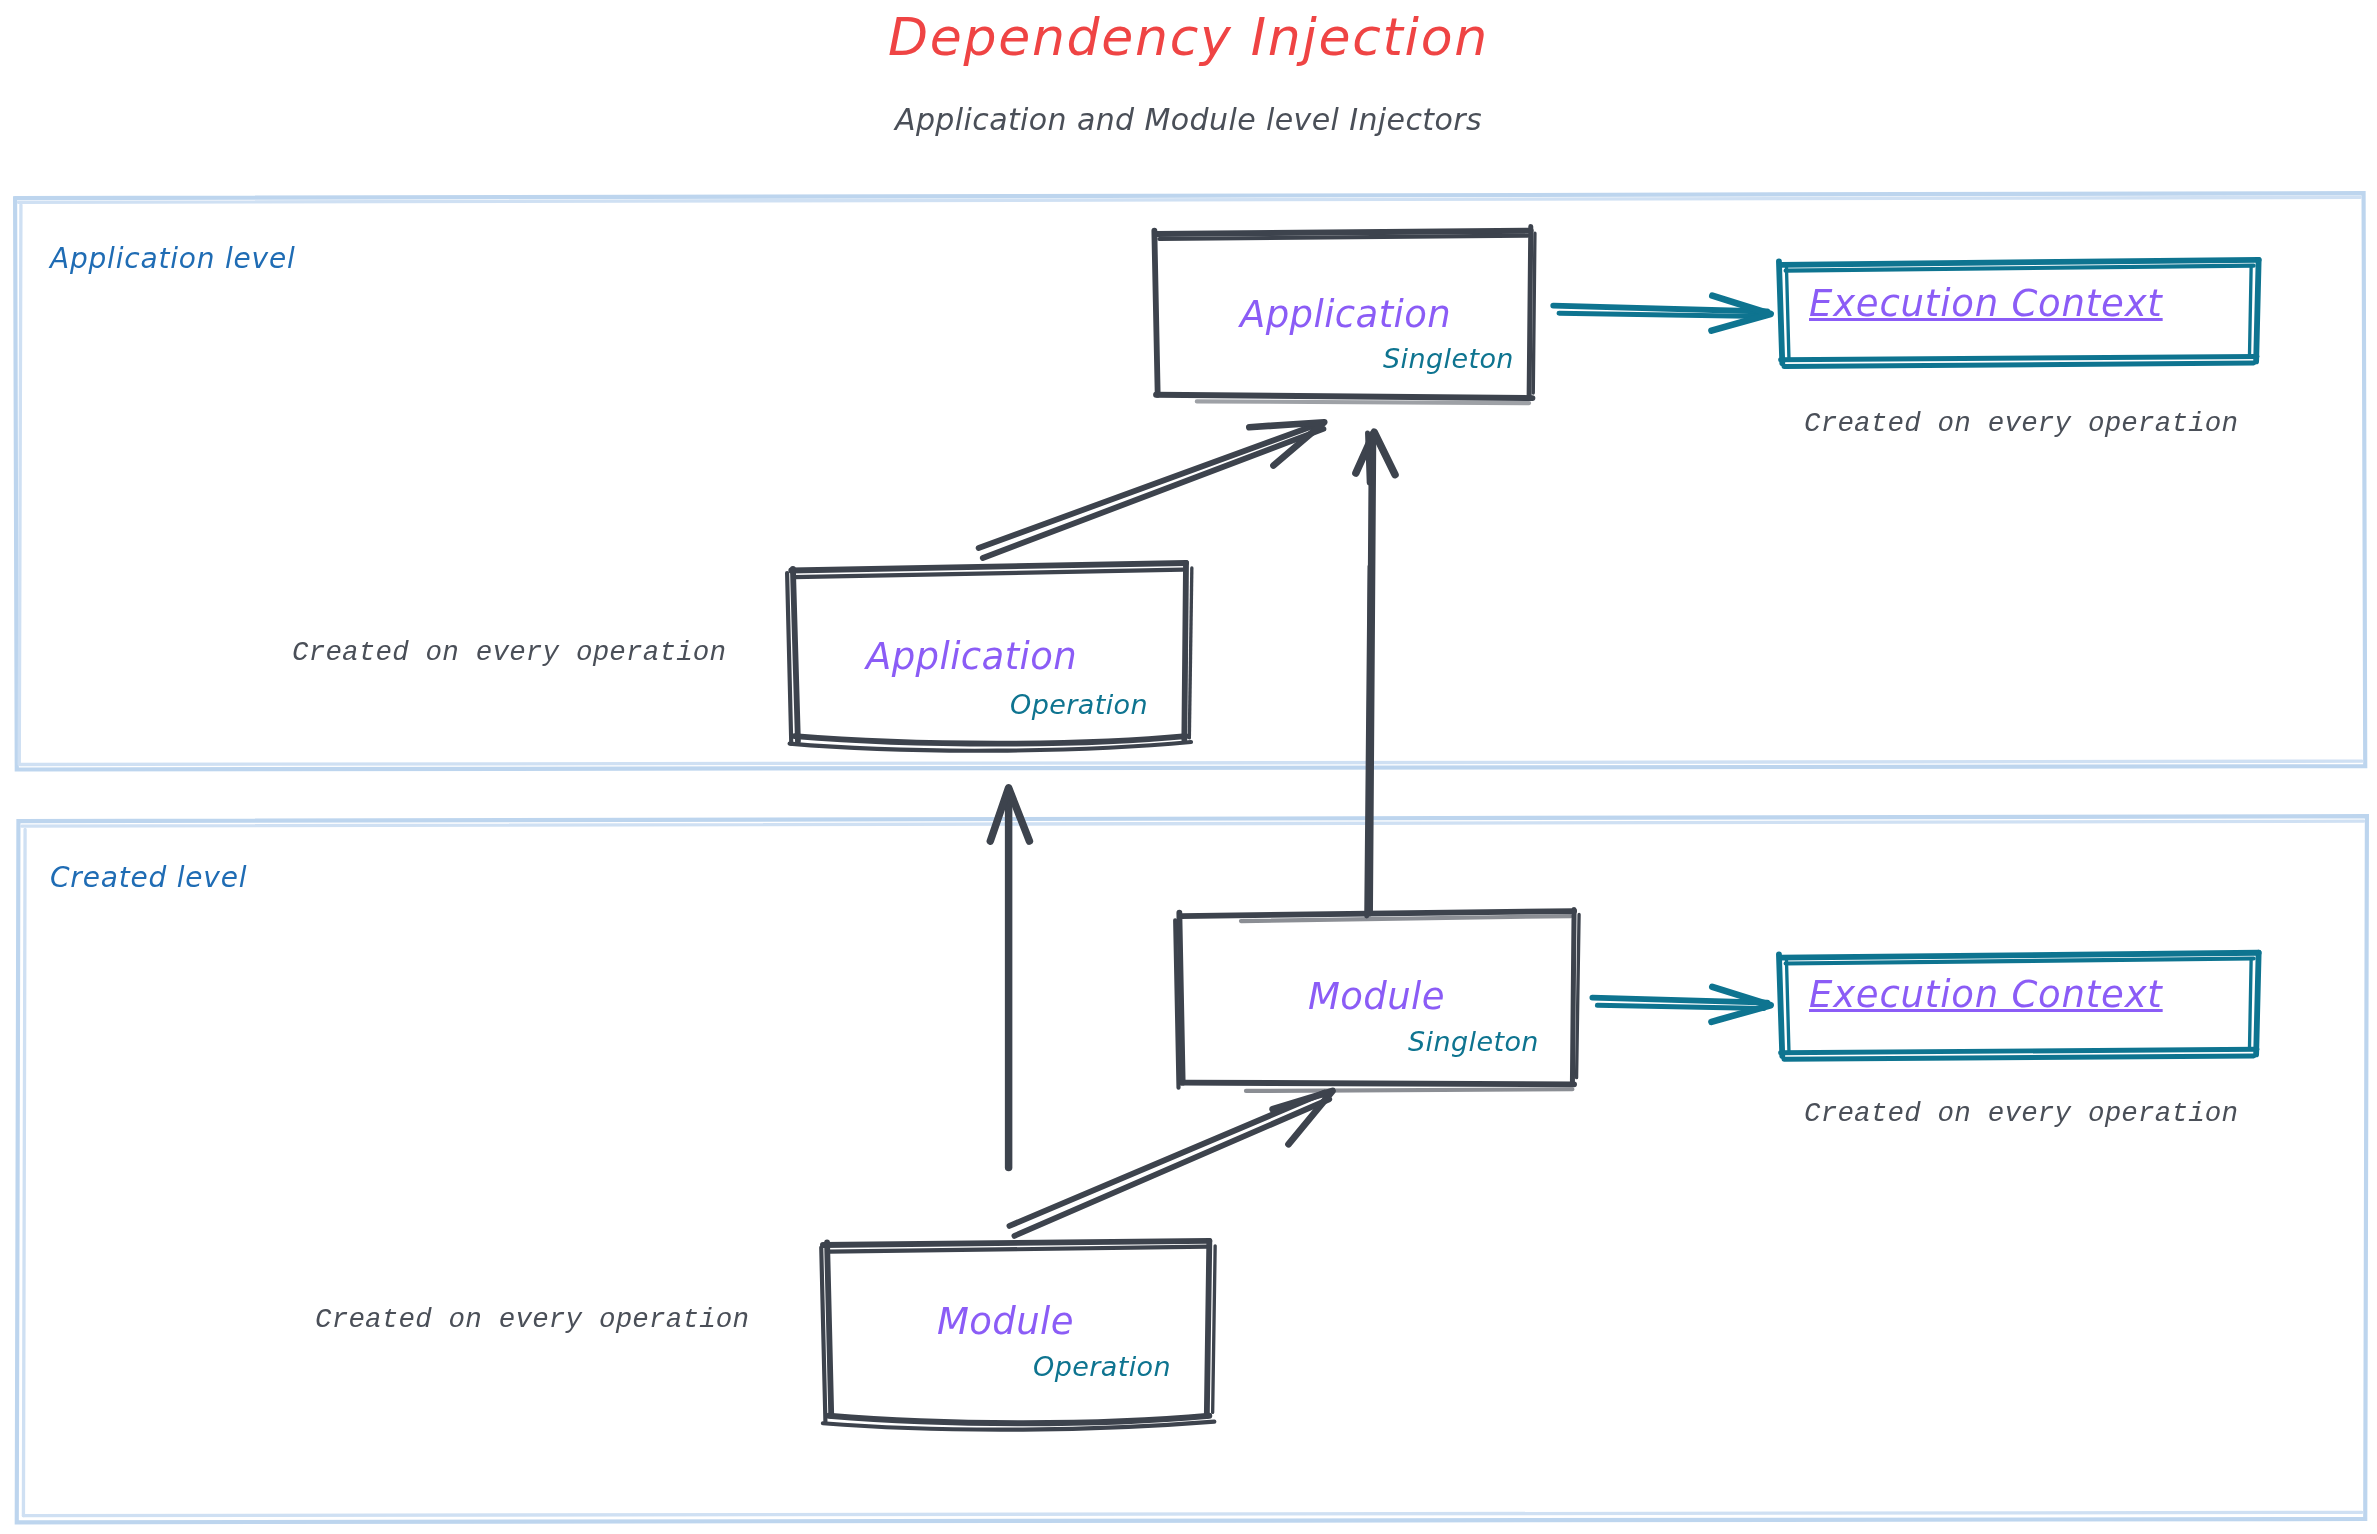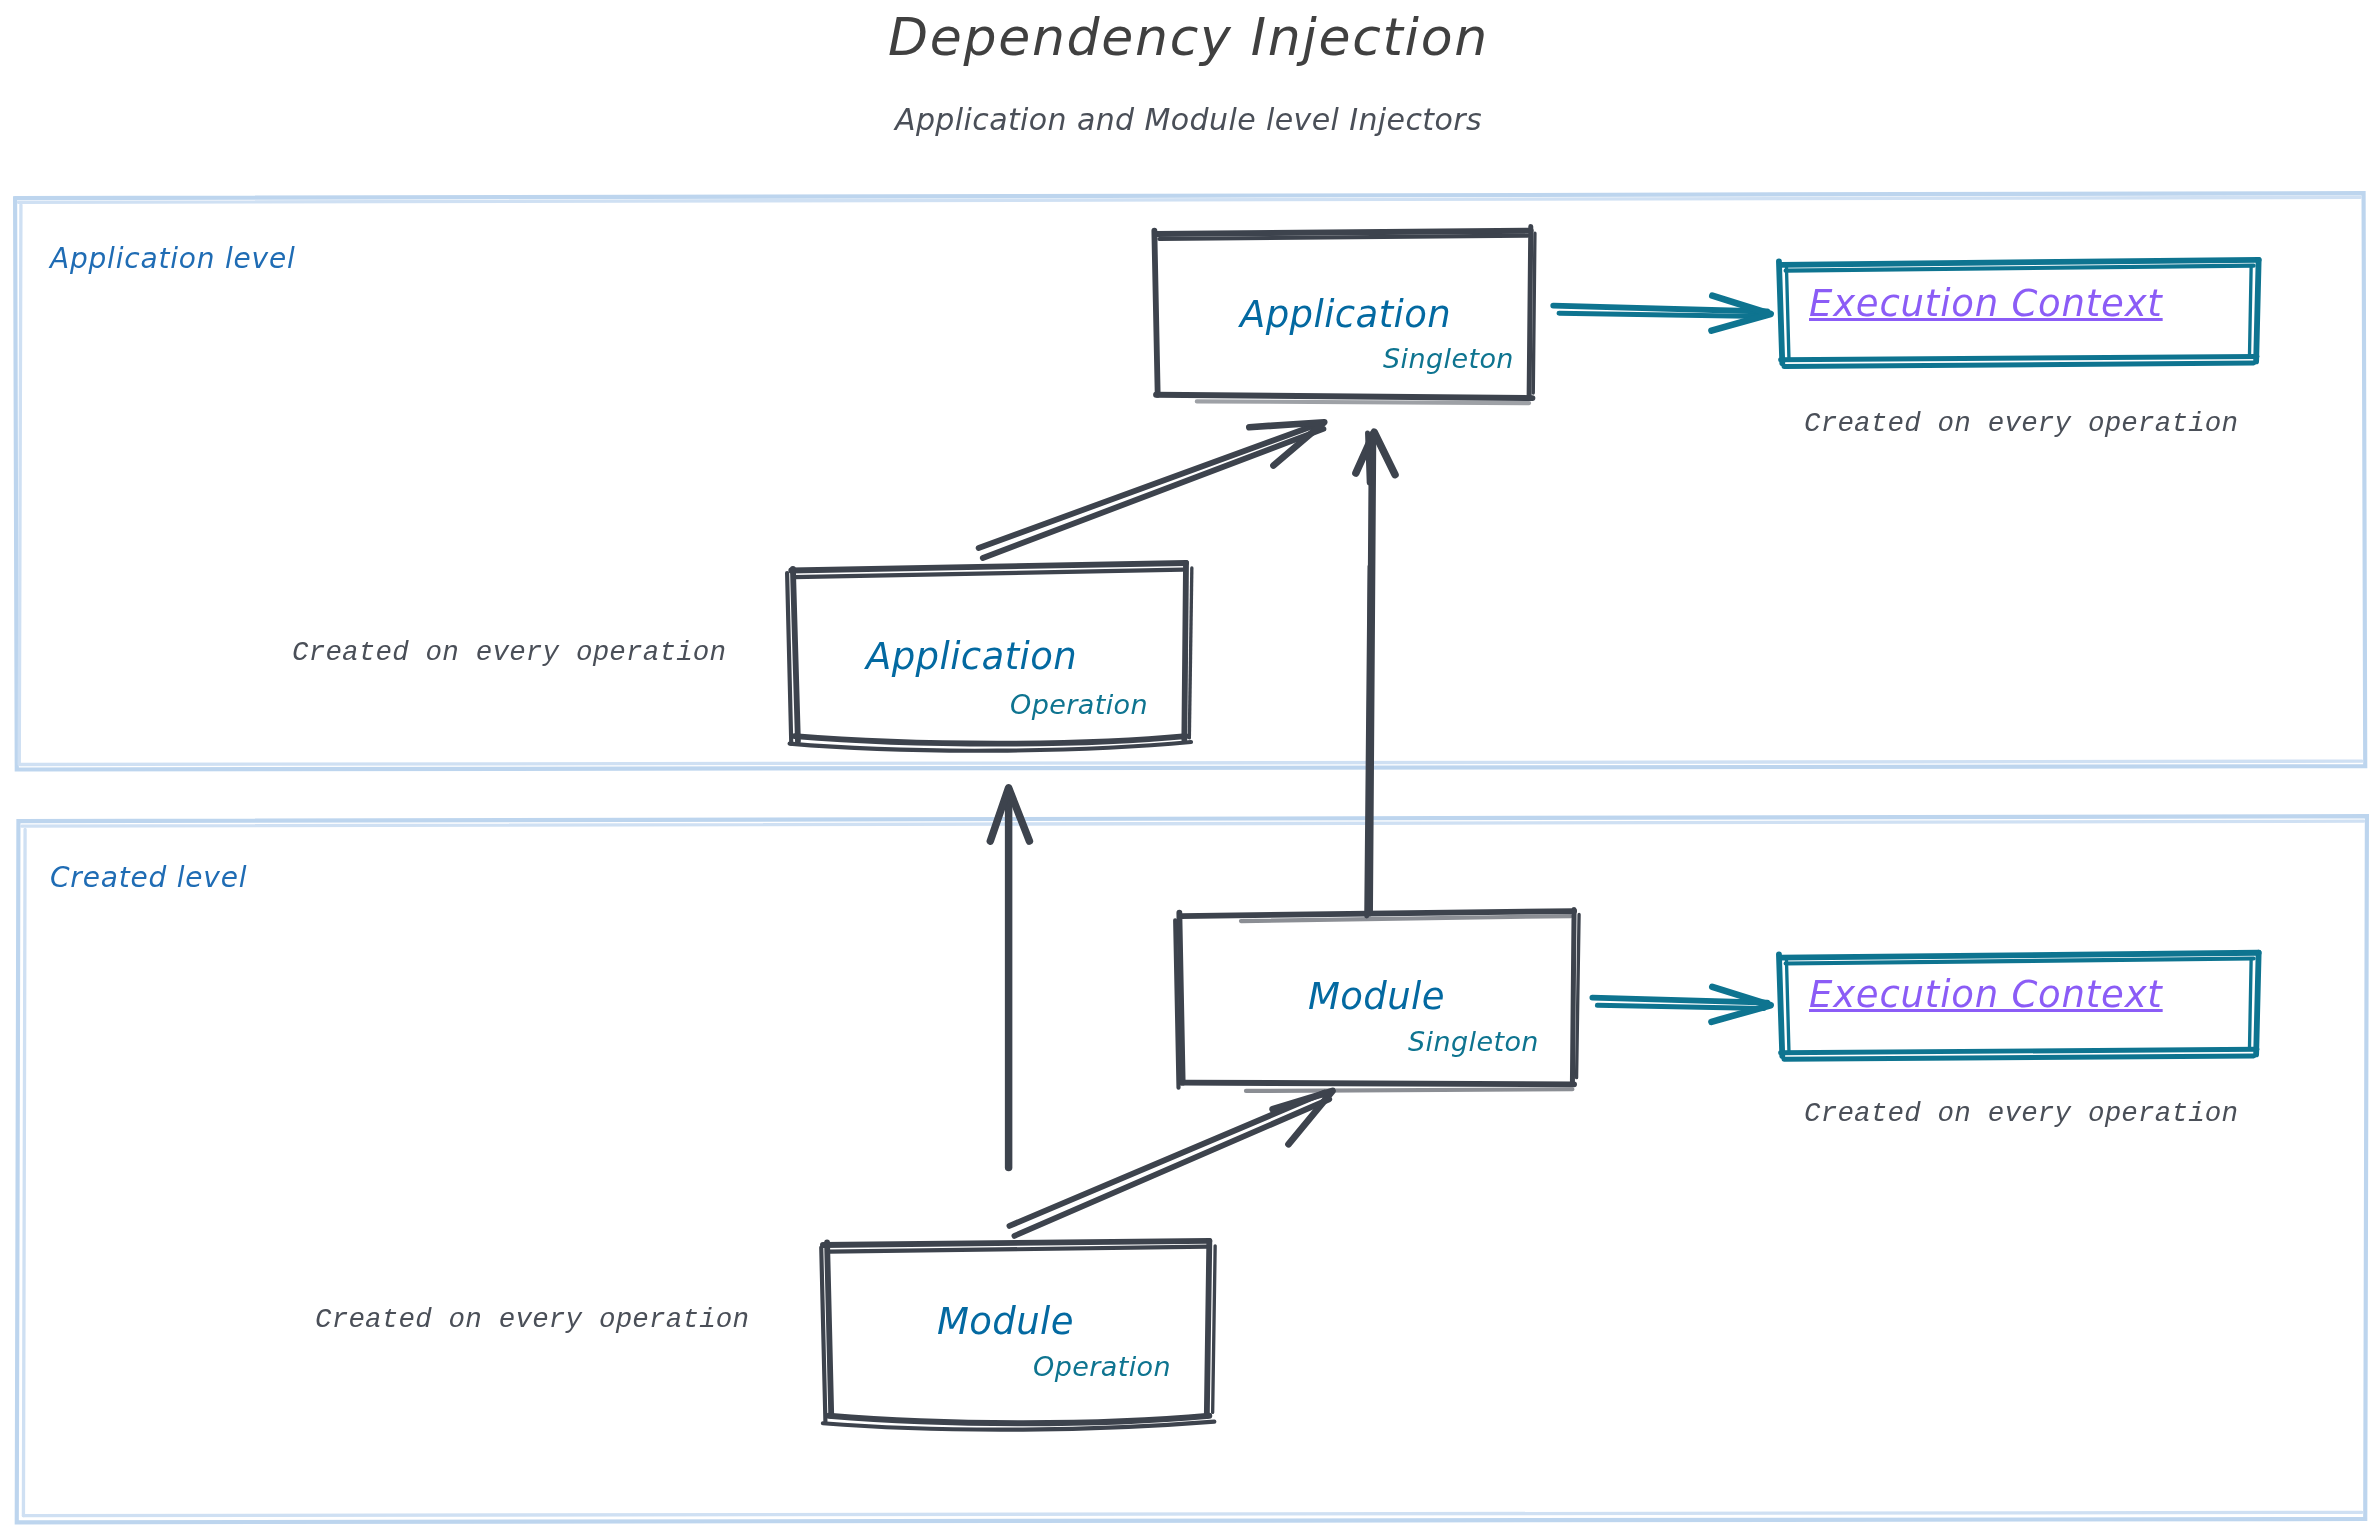--- a/index.html
+++ b/index.html
@@ -31,21 +31,21 @@
     position: absolute;
     white-space: nowrap;
     font-family: "DejaVu Sans", sans-serif;
   }
   
   #title {
     left: 0; top: 6.7px;
     width: 2377px;
     text-align: center;
     font-size: 52px;
-    color: #404040;
+    color: #ef4444;
     font-weight: 400;
     letter-spacing: 1.7px;
     white-space: nowrap;
     font-style: italic;
   }
   #subtitle {
     left: 0; top: 102px;
     width: 2377px;
     text-align: center;
     font-size: 30px;
@@ -59,21 +59,21 @@
     color: #1f6cb4;
     letter-spacing: 0.8px;
     font-style: italic;
   }
   #panel-title-app { left: 50px; top: 242px; }
   #panel-title-mod { left: 50px; top: 861px; }
 
   
   .box-main {
     font-size: 37px;
-    color: #0369a1;
+    color: #8b5cf6;
     font-style: italic;
     letter-spacing: 0.4px;
   }
   .box-scope {
     font-size: 27px;
     color: #0e7490;
     font-style: italic;
     letter-spacing: 0.4px;
   }
   .ec-label {

